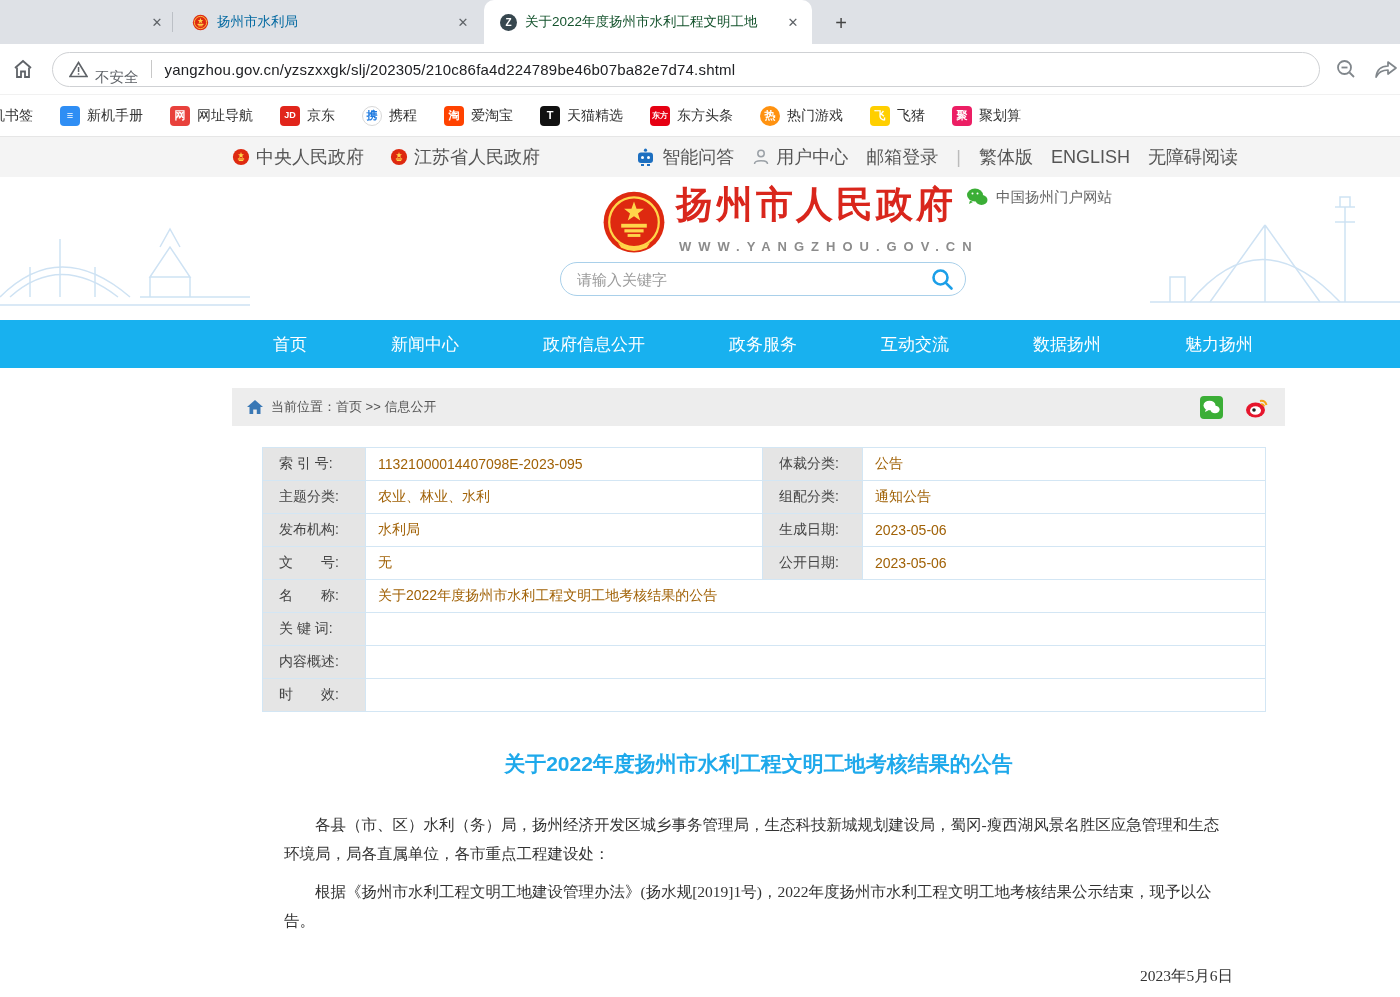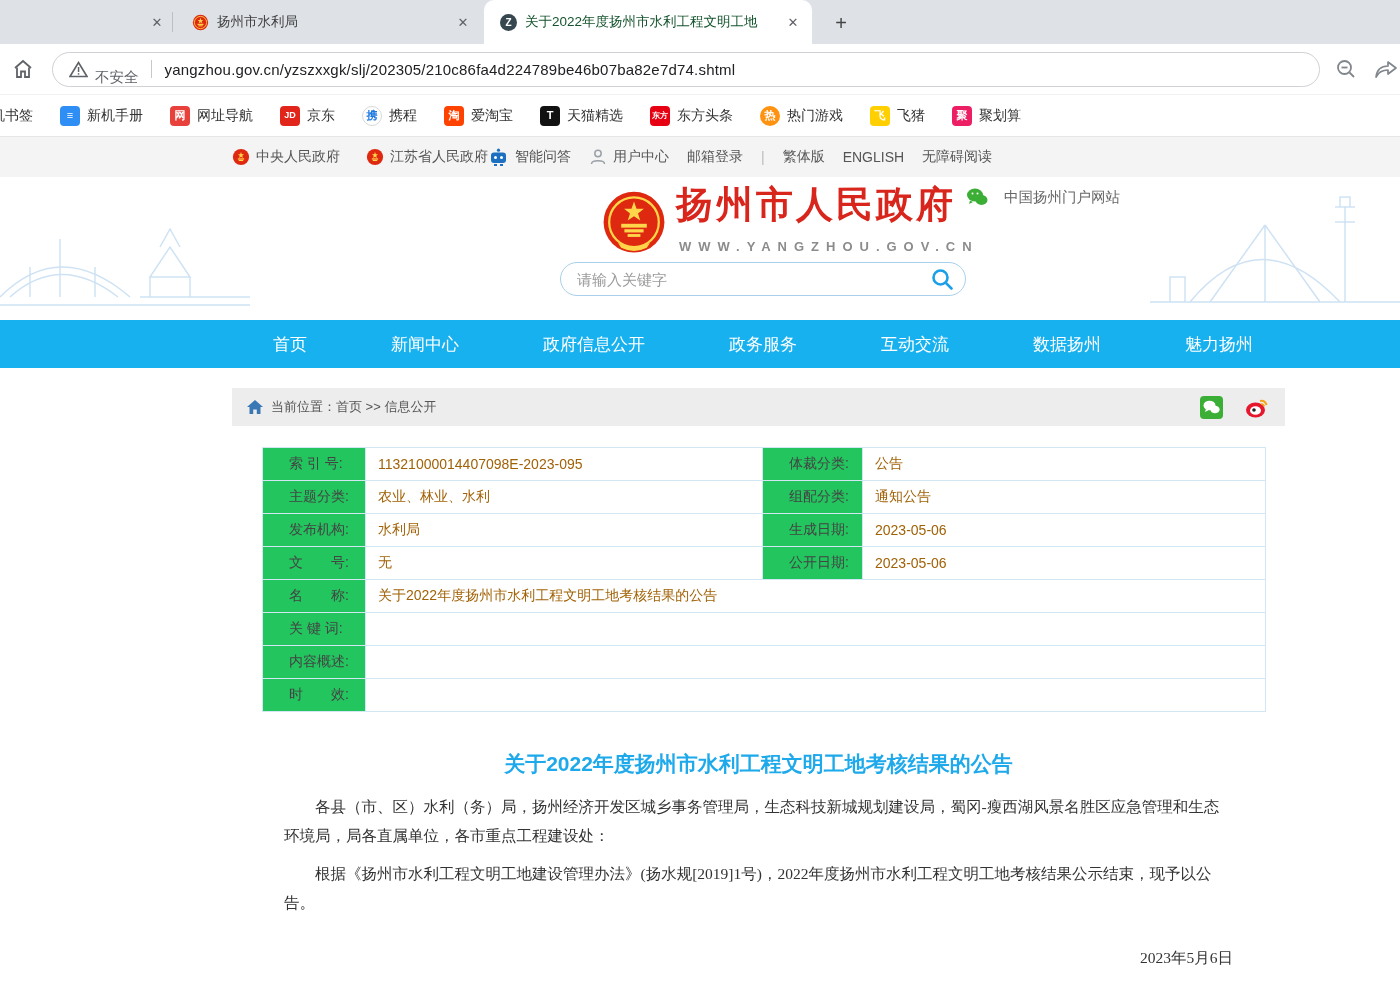--- a/index.html
+++ b/index.html
@@ -9,21 +9,21 @@
   
   .tabbar { position:relative; height:44px; background:#dee1e6; }
   .tab-close { width:18px; height:18px; display:flex; align-items:center; justify-content:center;
     color:#5f6368; font-size:13px; border-radius:50%; cursor:pointer; }
   .orphan-close { position:absolute; left:148px; top:13px; }
   .tab-sep { position:absolute; left:172px; top:12px; width:1px; height:20px; background:#9aa0a6; opacity:.5; }
   .tab { position:absolute; top:0; height:44px; display:flex; align-items:center; padding:0 10px 0 16px; }
   .tab.inactive { left:176px; width:306px; }
   .tab.active { left:484px; width:328px; background:#fff; border-radius:10px 10px 0 0; }
   .tab .favicon { width:17px; height:17px; flex:0 0 17px; margin-right:8px; }
-  .tab .title { flex:1; font-size:13.5px; color:#404040; white-space:nowrap; overflow:hidden; }
+  .tab .title { flex:1; font-size:13.5px; color:#0369a1; white-space:nowrap; overflow:hidden; }
   .tab.active .title { color:#14532d; }
   .dark-circle { width:17px; height:17px; border-radius:50%; background:#37474f; color:#fff;
     font-size:10px; font-weight:bold; display:flex; align-items:center; justify-content:center; }
   .newtab { position:absolute; left:828px; top:10px; width:26px; height:26px; border-radius:50%;
     display:flex; align-items:center; justify-content:center; font-size:20px; color:#444; cursor:pointer; }
 
   .urlrow { height:51px; background:#fff; display:flex; align-items:center; border-bottom:1px solid #f1f1f1; }
   .home-btn { margin-left:11px; flex:0 0 24px; }
   .urlbox { margin-left:17px; width:1272px; height:35px; border:1px solid #cfd1d4; border-radius:18px;
     background:#fff; display:flex; align-items:center; padding:0 16px; }
@@ -44,37 +44,37 @@
   .bmi-4 { background:#fff; border:1px solid #d8d8d8; color:#1e7ae0; border-radius:50%; }
   .bmi-5 { background:#ff4200; }
   .bmi-6 { background:#111; }
   .bmi-7 { background:#e60012; font-size:8px; }
   .bmi-8 { background:#ff9210; border-radius:50%; }
   .bmi-9 { background:#ffcf00; }
   .bmi-10 { background:#ec1e64; }
 
   
   .govbar { height:40px; background:#f4f4f4; display:flex; align-items:center;
-    padding:0 162px 0 232px; font-size:14px; color:#555; }
+    justify-content:space-between; padding:0 162px 0 232px; font-size:18px; color:#555; }
   .gov-left, .gov-right { display:flex; align-items:center; }
   .gov-left { gap:26px; }
   .gov-right { gap:18px; }
   .gov-link { display:flex; align-items:center; gap:6px; cursor:pointer; color:#555; }
   .gov-div { color:#bbb; }
 
   
   .banner { position:relative; height:143px; background:#fff; overflow:hidden; }
   .banner-art { position:absolute; top:0; opacity:.9; }
   .art-left { left:0; } .art-right { right:0; }
   .emblem-lg { position:absolute; left:602px; top:13px; }
   .site-name { position:absolute; left:676px; top:3px; font-size:37px; font-weight:bold;
     color:#d9261c; letter-spacing:3px; }
   .site-domain { position:absolute; left:679px; top:62px; font-size:13px; font-weight:bold;
     color:#8c8c8c; letter-spacing:7px; }
-  .portal { position:absolute; left:966px; top:10px; display:flex; align-items:center; gap:16px;
+  .portal { position:absolute; left:966px; top:10px; display:flex; align-items:center; gap:8px;
     font-size:14.5px; color:#666; }
   .searchbox { position:absolute; left:560px; top:85px; width:406px; height:34px;
     border:1px solid #a9d0ea; border-radius:17px; background:#fff; display:flex;
     align-items:center; padding:0 10px 0 16px; }
   .searchbox input { flex:1; border:none; outline:none; font-size:15px; color:#333; background:transparent; }
   .searchbox input::placeholder { color:#9a9a9a; }
 
   
   .mainnav { height:48px; background:#18b1ef; display:flex; align-items:center;
     justify-content:space-between; padding:0 147px 0 273px; }
@@ -84,25 +84,25 @@
   .card { width:1053px; margin:20px 0 0 232px; background:#fff; }
   .crumbbar { position:relative; height:38px; background:#ededed; display:flex; align-items:center;
     padding:0 15px; font-size:13px; color:#555; }
   .crumb-text { margin-left:8px; }
   .crumb-share { position:absolute; top:8px; cursor:pointer; }
   .share-wechat { right:62px; } .share-weibo { right:16px; }
 
   table.itable { margin:21px 20px 0 30px; width:1003px; border-collapse:collapse;
     table-layout:fixed; font-size:14px; }
   .itable td { border:1px solid #d3e6f4; height:33px; padding:0 12px; overflow:hidden; white-space:nowrap; }
-  .itable td.lbl { background:#22c55e; color:#444; padding-left:26px; }
+  .itable td.lbl { background:#e5e5e5; color:#444; padding-left:16px; }
   .itable td.val { color:#a16207; padding-left:12px; }
 
   .art-title { margin-top:38px; text-align:center; color:#1ea9eb; font-size:21px; font-weight:bold; }
-  .art-body { margin:15px 52px 0; font-family:"Liberation Serif","DejaVu Serif",serif;
+  .art-body { margin:33px 52px 0; font-family:"Liberation Serif","DejaVu Serif",serif;
     font-size:15.5px; color:#333; line-height:1.85; }
   .art-body p { text-indent:2em; margin-bottom:10px; }
   .art-date { margin:30px 52px 0; text-align:right; font-family:"Liberation Serif","DejaVu Serif",serif;
     font-size:15.5px; color:#333; }
 </style>
 </head>
 <body>
 
 <div class="tabbar">
   <span class="tab-close orphan-close">✕</span>

